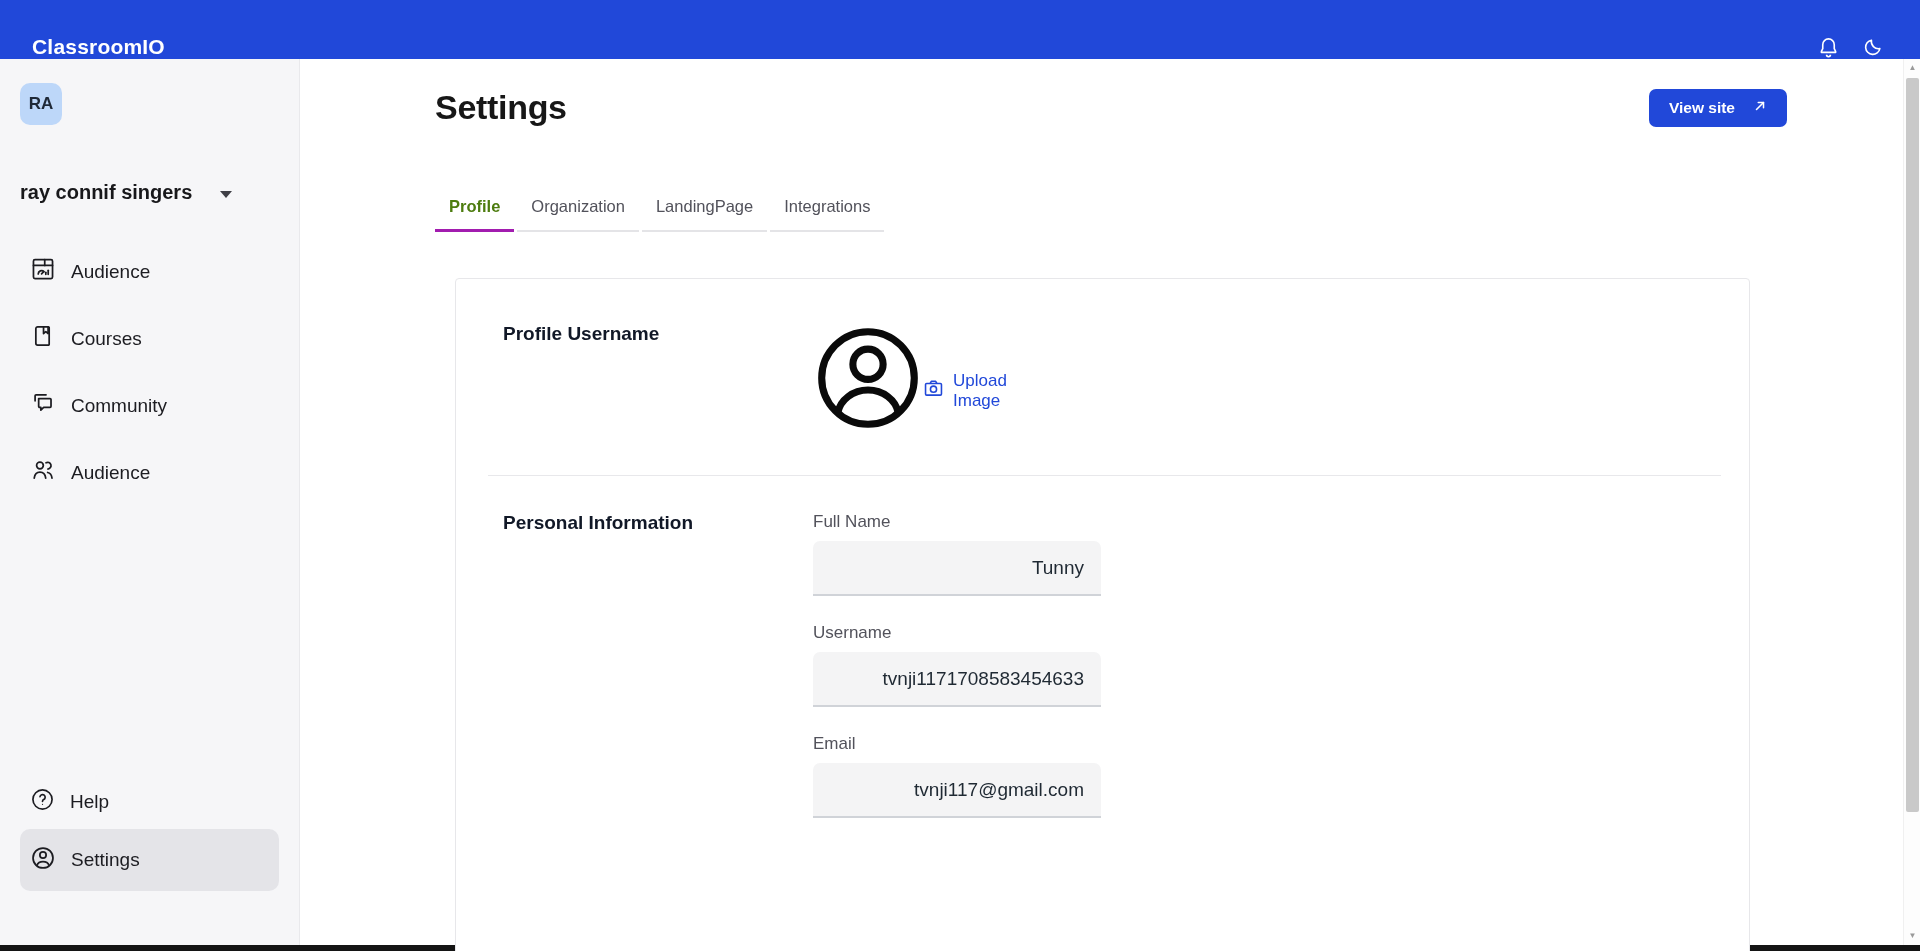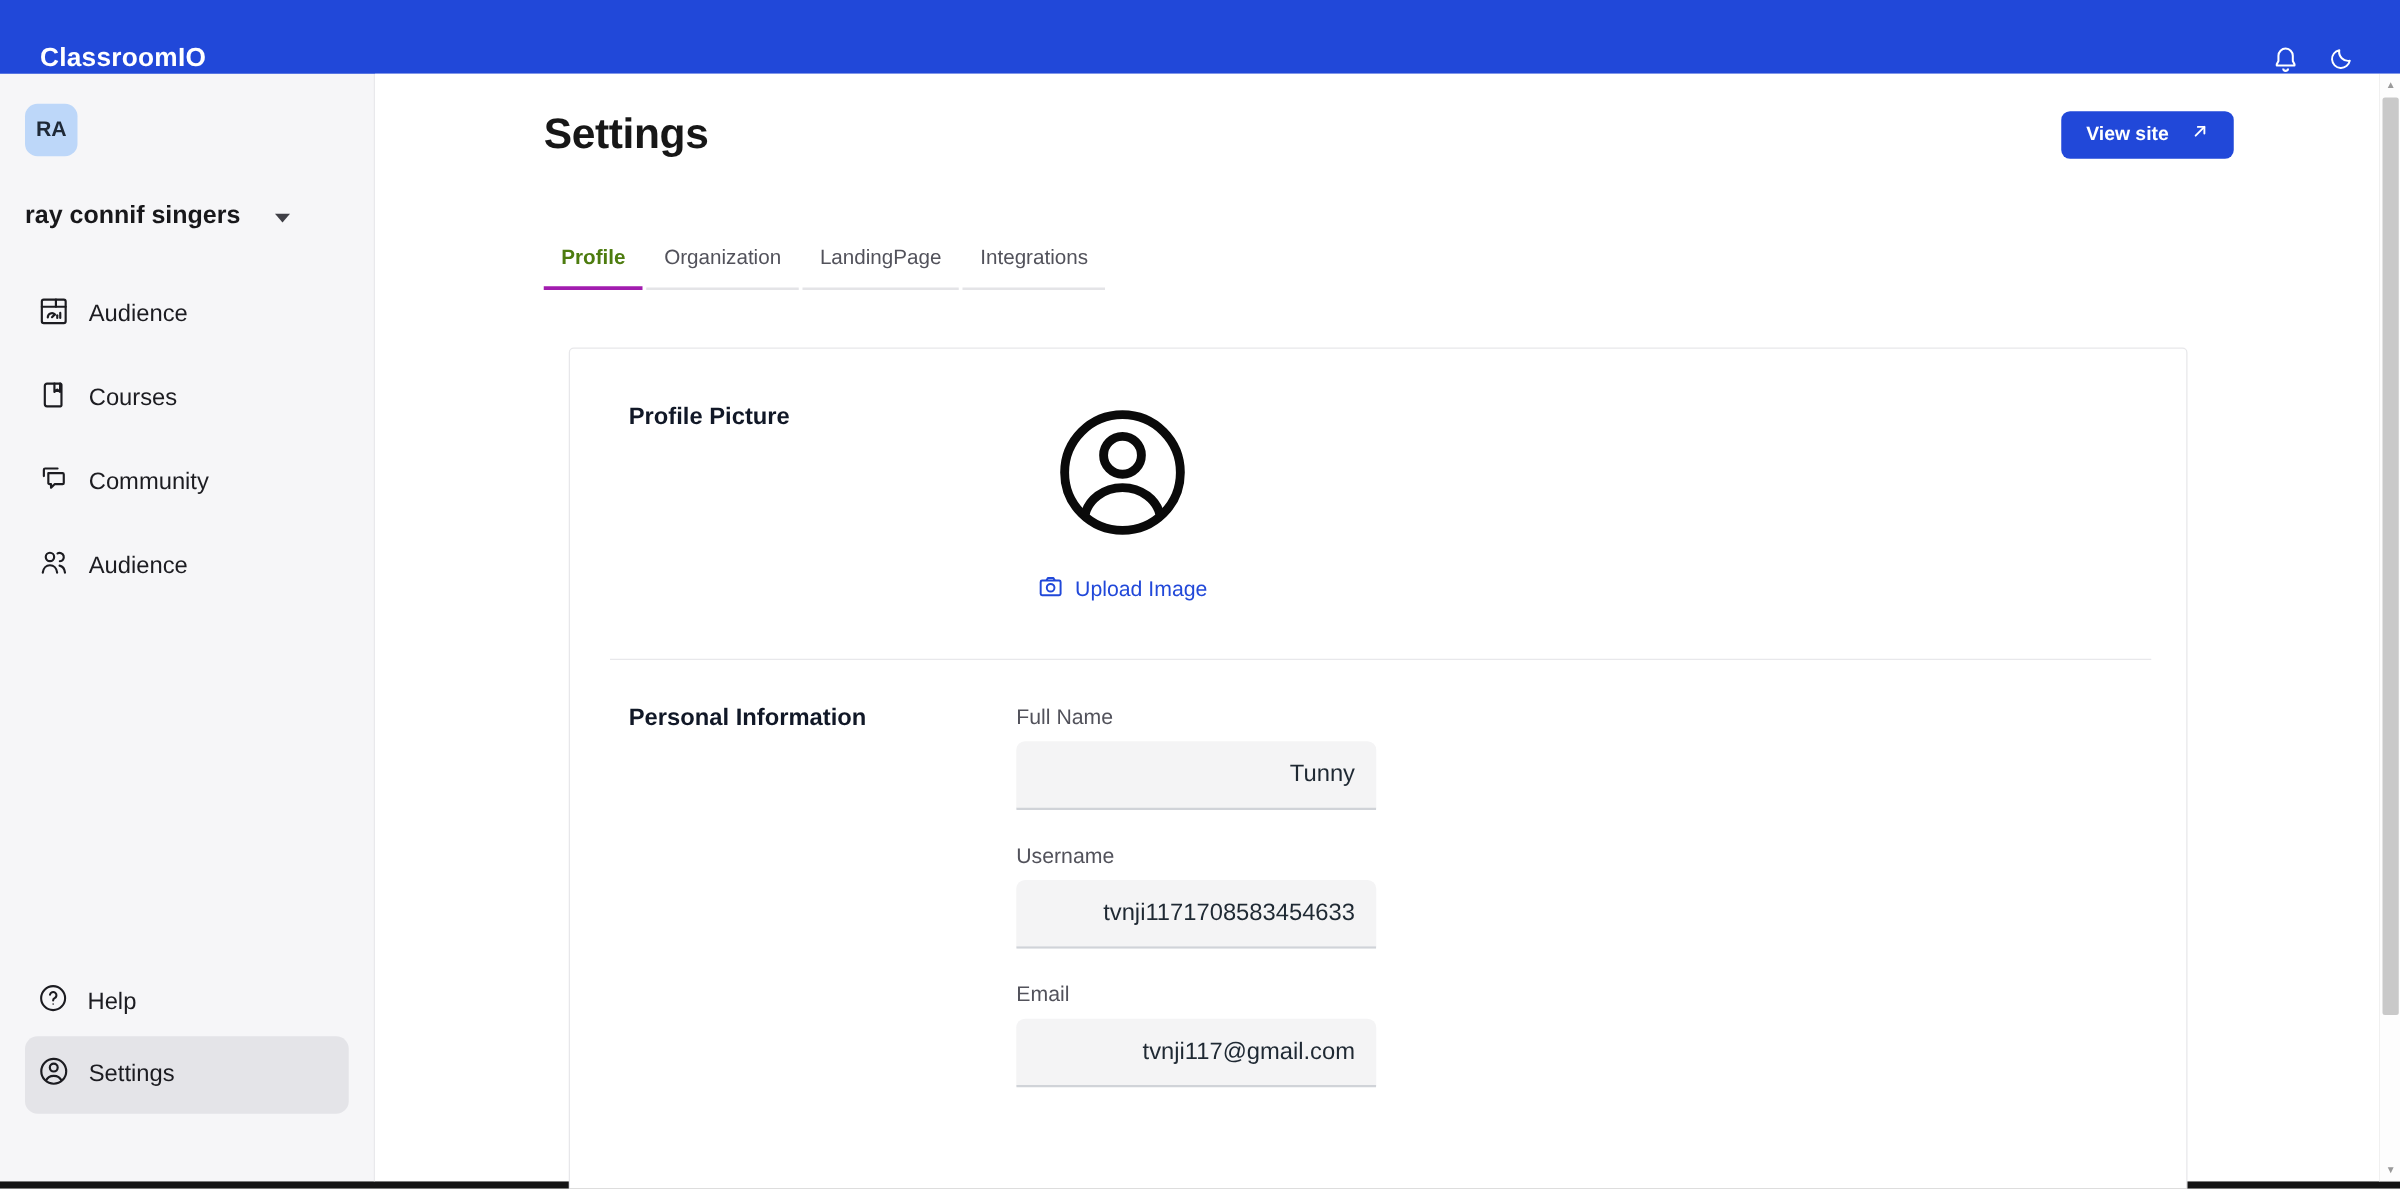--- a/index.html
+++ b/index.html
@@ -15,21 +15,21 @@
 
   
   .shell { display:flex; height:886px; }
 
   
   .sidebar { width:300px; background:#f6f6f8; border-right:1px solid #e9e9ec;
     display:flex; flex-direction:column; padding:24px 20px 54px 20px; }
   .avatar { width:42px; height:42px; border-radius:10px; background:#bdd7f9;
     display:flex; align-items:center; justify-content:center;
     font-size:17px; font-weight:700; color:#1f2937; cursor:pointer; }
-  .org-row { margin-top:36px; display:flex; align-items:center; gap:28px; cursor:pointer; }
+  .org-row { margin-top:56px; display:flex; align-items:center; gap:28px; cursor:pointer; }
   .org-name { font-size:20px; font-weight:700; color:#18181b; }
   .caret { width:0; height:0; border-left:6px solid transparent; border-right:6px solid transparent;
     border-top:7px solid #3f3f46; margin-top:3px; }
   .nav { margin-top:40px; display:flex; flex-direction:column; gap:12px; }
   .nav-item, .foot-item { display:flex; align-items:center; gap:15px; height:55px;
     padding:0 10px; border-radius:10px; cursor:pointer; font-size:19px; color:#1c1c21; }
   .nav-item svg, .foot-item svg { flex:0 0 auto; }
   .sidebar .spacer { flex:1; }
   .foot-item.active { background:#e4e4e8; height:62px; }
 
@@ -46,21 +46,21 @@
     border-bottom:2px solid #e4e4e7; cursor:pointer; min-width:110px; text-align:left; }
   .tab.active { color:#4d7c0f; font-weight:700; border-bottom:3px solid #a21caf;
     padding-bottom:13px; min-width:74px; }
 
   
   .card { margin:46px 0 0 20px; width:1295px; min-height:720px;
     border:1px solid #e7e7ea; border-radius:4px; background:#fff;
     padding:44px 28px 0 47px; }
   .section { display:flex; }
   .section-label { width:310px; flex:0 0 310px; font-size:19px; font-weight:700; color:#111827; }
-  .avatar-block { width:170px; display:flex; flex-direction:column; align-items:center; }
+  .avatar-block { width:170px; display:flex; flex-direction:row; align-items:center; }
   .big-avatar { width:110px; height:110px; }
   .upload-row { margin-top:26px; display:flex; align-items:center; gap:9px;
     color:#2148d9; cursor:pointer; }
   .upload-row span { font-size:17px; }
   .divider { border:none; border-top:1px solid #e8e8eb; margin:42px 0 0 -15px; }
   .section2 { padding-top:36px; }
   .field { margin-bottom:27px; }
   .field label { display:block; font-size:17px; color:#52525b; margin-bottom:9px; }
   .field input { width:288px; height:55px; background:#f4f4f5; border:none;
     border-bottom:2px solid #d0d3d8; border-radius:7px 7px 0 0; padding:0 17px;
@@ -195,21 +195,21 @@
 
     <div class="tabs">
       <div class="tab active">Profile</div>
       <div class="tab">Organization</div>
       <div class="tab">LandingPage</div>
       <div class="tab">Integrations</div>
     </div>
 
     <div class="card">
       <div class="section">
-        <div class="section-label">Profile Picture</div>
+        <div class="section-label">Profile Username</div>
         <div class="avatar-block">
           <span class="big-avatar">
             <svg width="110" height="110" viewBox="0 0 24 24" fill="none" stroke="#0a0a0a" stroke-width="1.55">
               <circle cx="12" cy="12" r="10.1"></circle>
               <circle cx="12" cy="9" r="3.3"></circle>
               <path d="M5.4 19.6a6.7 6 0 0 1 13.2 0"></path>
             </svg>
           </span>
           <div class="upload-row">
             <span>

